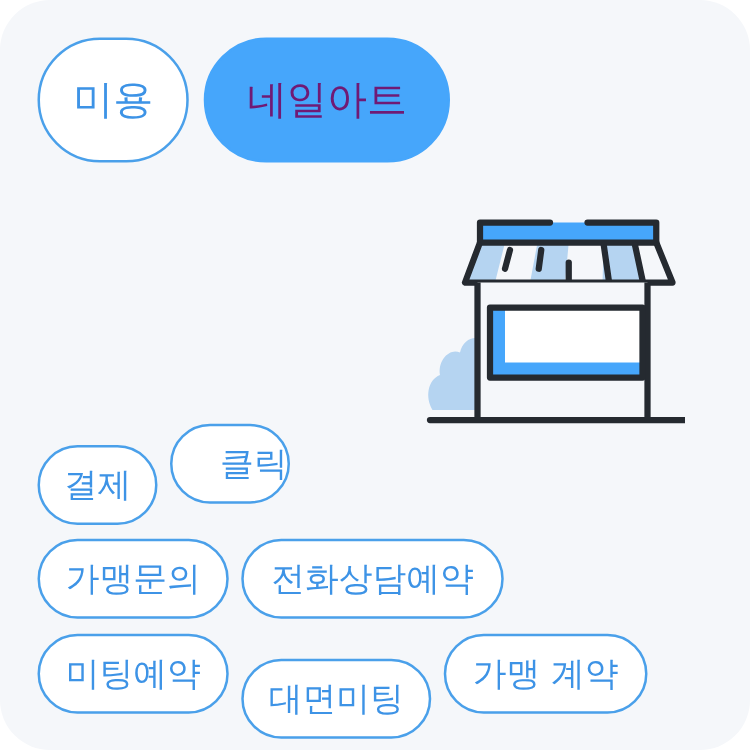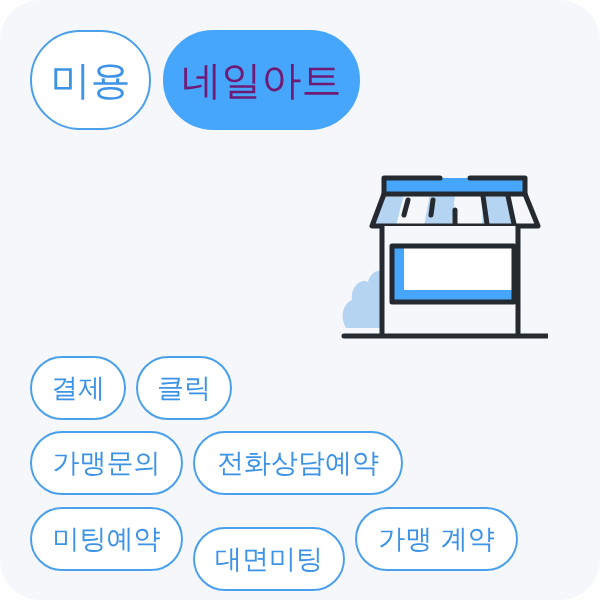--- a/index.html
+++ b/index.html
@@ -4,21 +4,21 @@
   <style>
     html, body { margin: 0; padding: 0; background: #ffffff; }
     body { width: 600px; height: 600px; position: relative; overflow: hidden;
            font-family: "DejaVu Sans", "Liberation Sans", sans-serif; }
     .card { position: absolute; left: 0; top: 0; width: 600px; height: 600px;
             background: #f5f7fa; border-radius: 40px; }
     .tag { position: absolute; box-sizing: border-box; border: 2.5px solid #4aa0ea;
            background: #ffffff; color: #3d93e6; border-radius: 999px;
            display: flex; align-items: center; justify-content: center;
            white-space: nowrap; letter-spacing: 0px; }
-    .tag.big { height: 100px; font-size: 40px; }
+    .tag.big { height: 100px; font-size: 32px; }
     .tag.small { height: 64px; font-size: 27px; }
     .tag.active { background: #46a6fb; border-color: #46a6fb; color: #701a75; }
     .store { position: absolute; left: 338px; top: 170px; }
   </style>
 </head>
 <body>
 
 <div class="card">
 
   <div class="tag big" style="left:30px; top:30px; width:121px;">
@@ -53,21 +53,21 @@
     <rect x="392" y="246" width="122" height="56" fill="#46a6fb"></rect>
     <rect x="404" y="246" width="110" height="44" fill="#ffffff"></rect>
     <rect x="392" y="246" width="122" height="56" fill="none" stroke="#252a30" stroke-width="5" stroke-linejoin="round"></rect>
 
     <line x1="344" y1="336" x2="550" y2="336" stroke="#252a30" stroke-width="5" stroke-linecap="round"></line>
   </svg>
 
   <div class="tag small" style="left:30px; top:356px; width:96px;">
     <span>결제</span>
   </div>
-  <div class="tag small" style="left:136px; top:356px; width:96px;">
+  <div class="tag small" style="left:136px; top:339px; width:96px;justify-content:flex-end;">
     <span>클릭</span>
   </div>
 
   <div class="tag small" style="left:30px; top:431px; width:153px;">
     <span>가맹문의</span>
   </div>
   <div class="tag small" style="left:193px; top:431px; width:210px;">
     <span>전화상담예약</span>
   </div>
 

